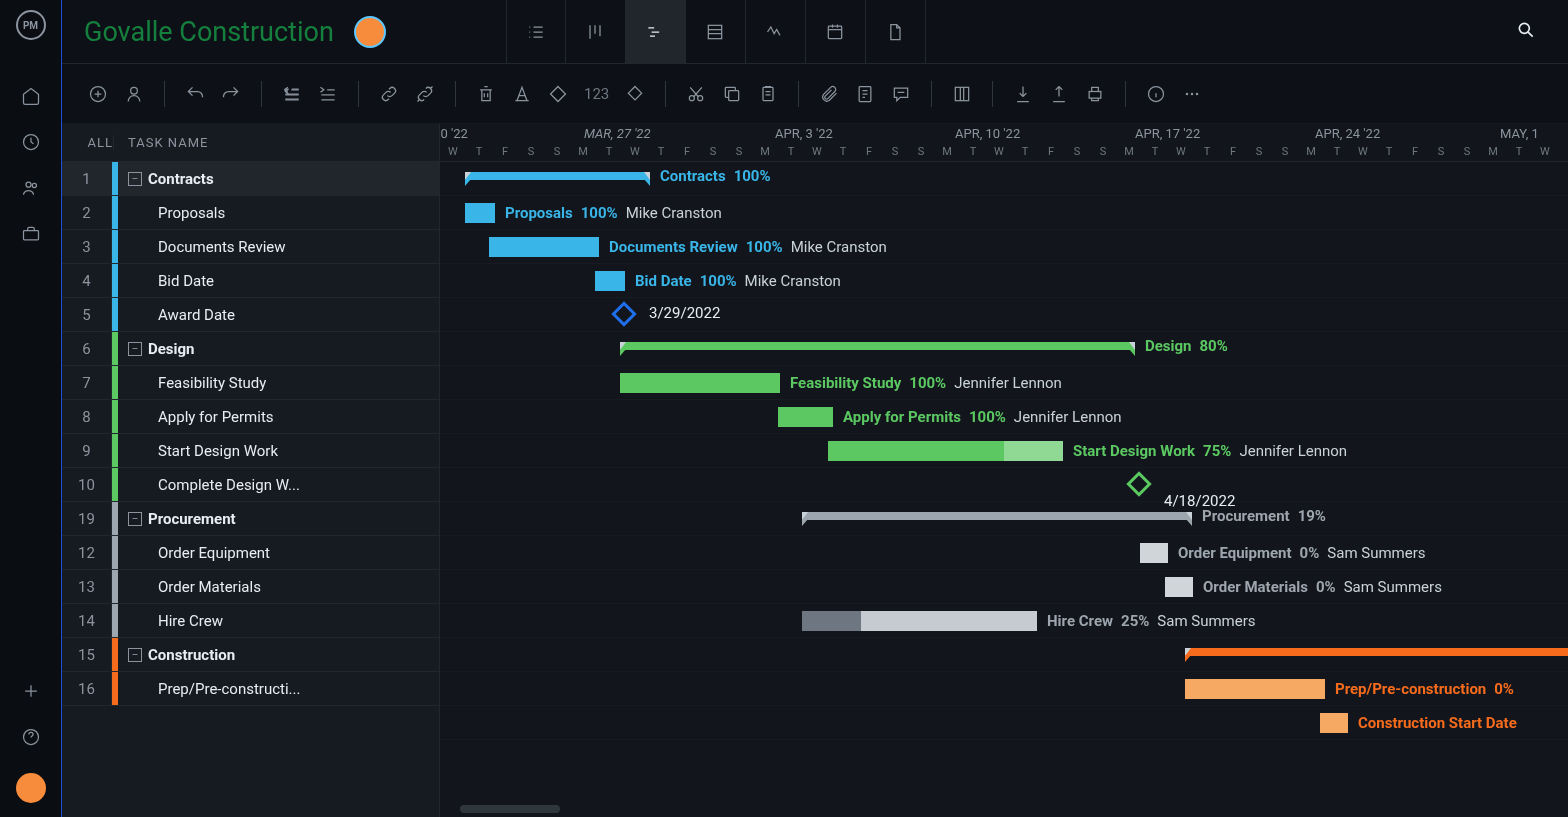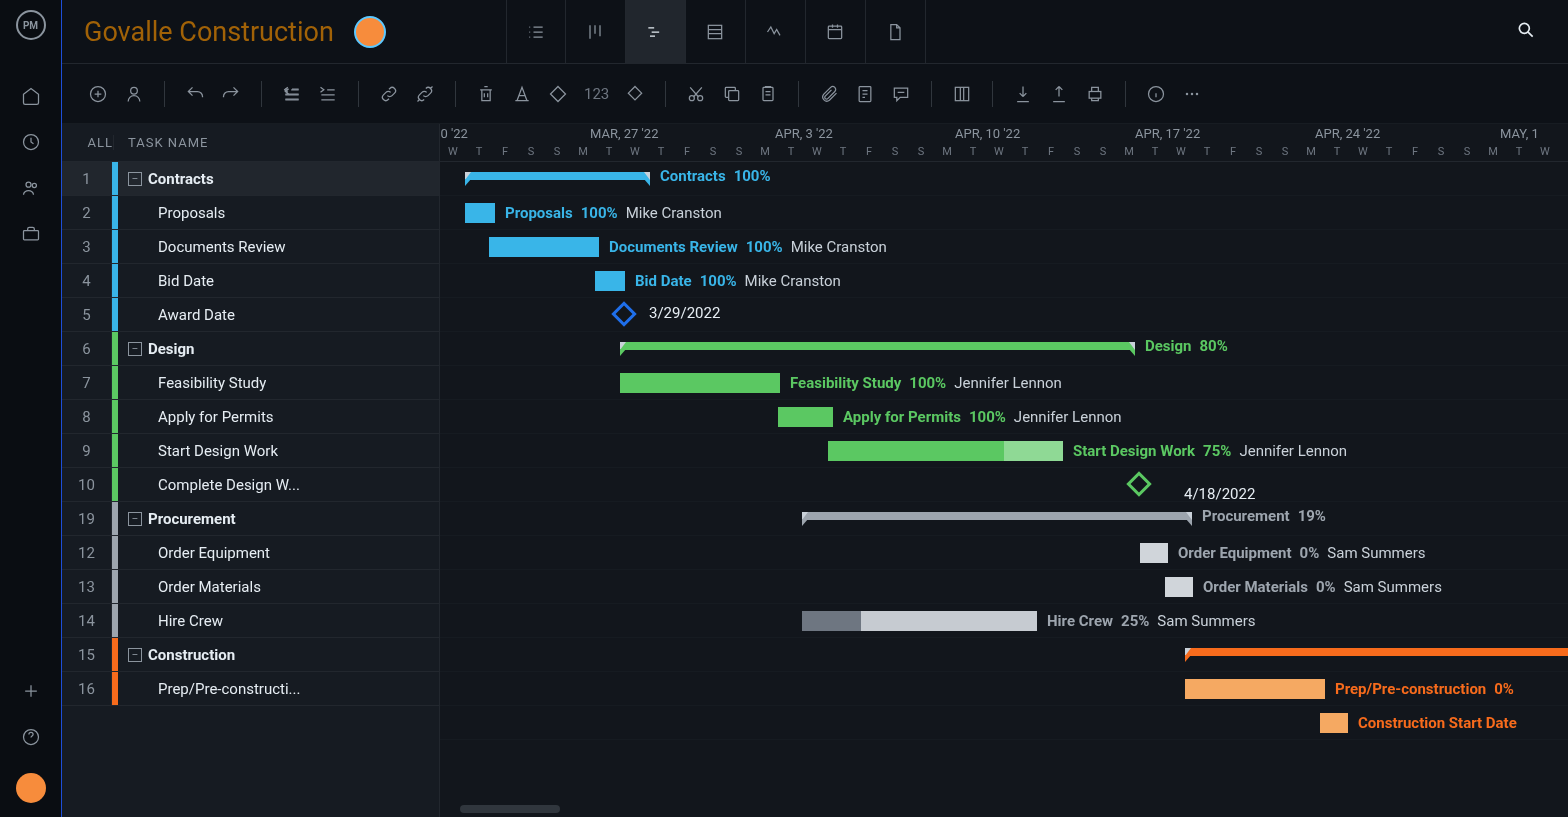--- a/index.html
+++ b/index.html
@@ -5,21 +5,21 @@
 * { margin:0; padding:0; box-sizing:border-box; }
 body { font-family:-apple-system,BlinkMacSystemFont,"Segoe UI",Roboto,sans-serif; background:#0d1117; color:#c9d1d9; overflow:hidden; width:1568px; height:817px; }
 .app { display:flex; height:100%; }
 .left-rail { width:62px; background:#0a0d12; border-right:1px solid #1d4ed8; display:flex; flex-direction:column; align-items:center; padding-top:10px; gap:26px; }
 .left-rail .logo { width:30px; height:30px; border-radius:50%; border:2px solid #8b949e; display:flex; align-items:center; justify-content:center; font-size:10px; font-weight:700; color:#8b949e; }
 .left-rail .rail-icon { width:20px; height:20px; color:#8b949e; cursor:pointer; display:flex; align-items:center; justify-content:center; }
 .left-rail .spacer { flex:1; }
 .left-rail .avatar-sm { width:30px; height:30px; border-radius:50%; background:#f78c3c; margin-bottom:14px; }
 .main { flex:1; display:flex; flex-direction:column; }
 .topbar { height:64px; display:flex; align-items:center; padding:0 22px; border-bottom:1px solid #22272e; }
-.project-title { font-size:27px; font-weight:400; color:#a16207; }
+.project-title { font-size:27px; font-weight:400; color:#15803d; }
 .avatar-top { width:32px; height:32px; border-radius:50%; background:#f78c3c; margin-left:20px; border:2px solid #5cc8ff; }
 .view-tabs { display:flex; margin-left:120px; gap:0; }
 .view-tab { width:60px; height:64px; display:flex; align-items:center; justify-content:center; cursor:pointer; color:#8b949e; border-right:1px solid #22272e; }
 .view-tab:first-child { border-left:1px solid #22272e; }
 .view-tab.active { background:#21262d; color:#e6edf3; }
 .topbar .spacer { flex:1; }
 .search-icon { color:#e6edf3; cursor:pointer; padding:0 10px; }
 .toolbar { height:60px; display:flex; align-items:center; padding:0 26px; gap:16px; border-bottom:1px solid rgba(34,39,46,0.5); }
 .toolbar .tb-icon { color:#8b949e; cursor:pointer; display:flex; align-items:center; justify-content:center; }
 .toolbar .divider { width:1px; height:26px; background:#30363d; margin:0 4px; }
@@ -444,21 +444,21 @@
               <div class="date-minor">W</div>
               <div class="date-minor">T</div>
               <div class="date-minor">F</div>
               <div class="date-minor">S</div>
               <div class="date-minor">S</div>
               <div class="date-minor">M</div>
               <div class="date-minor">T</div>
               <div class="date-minor">W</div>
             </div>
         <div class="date-major" style="left: -20px;">3, 20 '22</div>
-            <div class="date-major" style="left: 150px;">MAR, 27 '22</div>
+            <div class="date-major" style="left: 144px; font-style: italic;">MAR, 27 '22</div>
             <div class="date-major" style="left: 335px;">APR, 3 '22</div>
             <div class="date-major" style="left: 515px;">APR, 10 '22</div>
             <div class="date-major" style="left: 695px;">APR, 17 '22</div>
             <div class="date-major" style="left: 875px;">APR, 24 '22</div>
             <div class="date-major" style="left: 1060px;">MAY, 1</div>
           </div>
         <div class="gantt-body" id="gantt-body">
             <div class="gantt-row">
               <div class="bar bar-summary" style="left: 25px; width: 185px; background: rgb(57, 181, 232); border-top-color: rgb(57, 181, 232); --c: #39b5e8;">
                 <div class="bar-label t-blue">
@@ -532,21 +532,21 @@
               <div class="bar" style="left: 388px; width: 235px; background: linear-gradient(to right, rgb(91, 200, 98) 75%, rgb(143, 217, 149) 75%);">
                 <div class="bar-label t-green">
                   <span class="task-nm">Start Design Work</span> 
                   <span class="pct">75%</span> 
                   <span class="assignee">Jennifer Lennon</span>
                 </div>
               </div>
             </div>
             <div class="gantt-row">
               <div class="milestone" style="left: 690px; border-color: rgb(91, 200, 98); background: rgb(18, 22, 28);"></div>
-              <div style="position: absolute; left: 724px; top: 17px; font-size: 15px; color: rgb(230, 237, 243); margin-left: 20px;">4/18/2022</div>
+              <div style="position: absolute; left: 724px; top: 24px; font-size: 15px; color: rgb(230, 237, 243);">4/18/2022</div>
             </div>
             <div class="gantt-row">
               <div class="bar bar-summary" style="left: 362px; width: 390px; background: rgb(157, 165, 174); border-top-color: rgb(157, 165, 174); --c: #9da5ae;">
                 <div class="bar-label t-grey">
                   <span class="task-nm">Procurement</span> 
                   <span class="pct">19%</span>
                 </div>
                 <span style="position:absolute;left:0;top:7px;border-top:7px solid #9da5ae;border-right:6px solid transparent"></span>
                 <span style="position:absolute;right:0;top:7px;border-top:7px solid #9da5ae;border-left:6px solid transparent"></span>
               </div>

